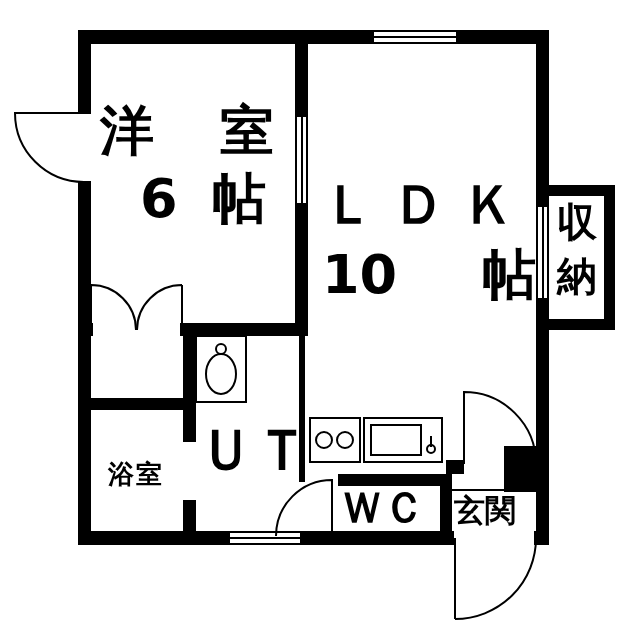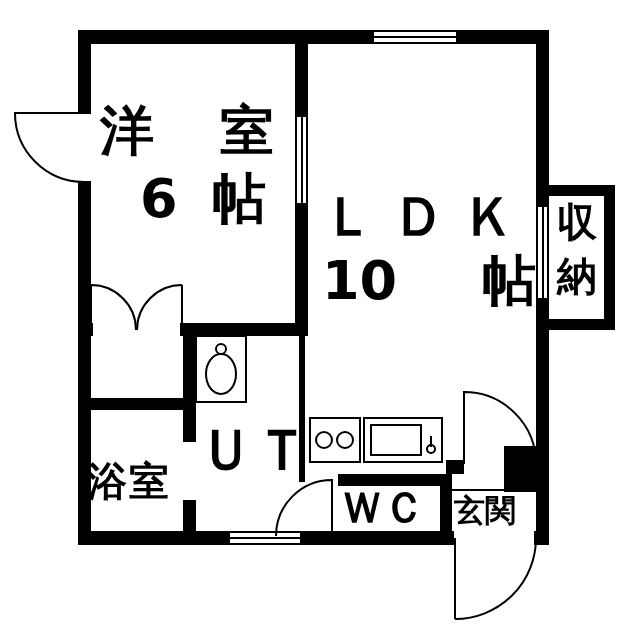--- a/index.html
+++ b/index.html
@@ -93,35 +93,35 @@
     <div class="row spread big">
       <span>洋</span>
       <span>室</span>
     </div>
     <div class="row spread big" style="padding-left:40px;padding-right:8px;margin-top:14px">
       <span>6</span>
       <span>帖</span>
     </div>
   </div>
 
-  <div class="label" style="left:322px;top:190px;width:214px">
+  <div class="label" style="left:322px;top:178px;width:214px">
     <div class="big" style="letter-spacing:16px">ＬＤＫ</div>
-    <div class="row spread big" style="margin-top:10px">
+    <div class="row spread big" style="margin-top:16px">
       <span>10</span>
       <span>帖</span>
     </div>
   </div>
 
   <div class="label" style="left:550px;top:202px;width:54px;text-align:center;font-size:40px">
     <div>収</div>
     <div style="margin-top:14px">納</div>
   </div>
 
 
-  <div class="label" style="left:87px;top:461px;font-size:40px;letter-spacing:2px">浴室</div>
+  <div class="label" style="left:108px;top:461px;font-size:26px;letter-spacing:2px">浴室</div>
 
   <div class="label" style="left:198px;top:422px;font-size:56px">ＵＴ</div>
 
   <div class="label" style="left:341px;top:487px;font-size:42px">ＷＣ</div>
 
   <div class="label" style="left:454px;top:495px;font-size:31px">玄関</div>
 
 </div>
 
 </body></html>

